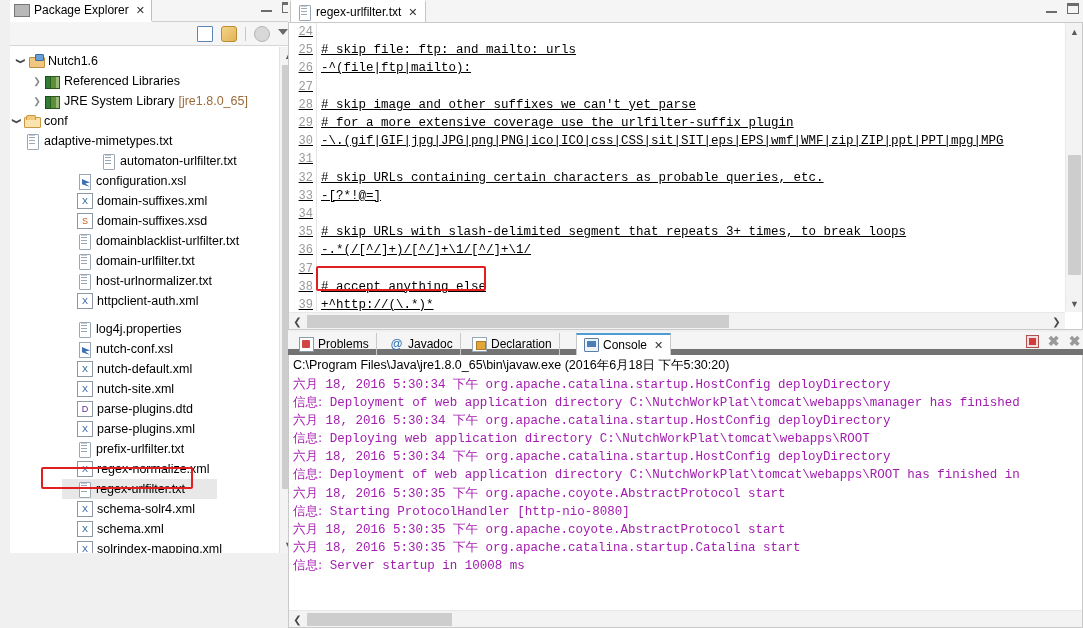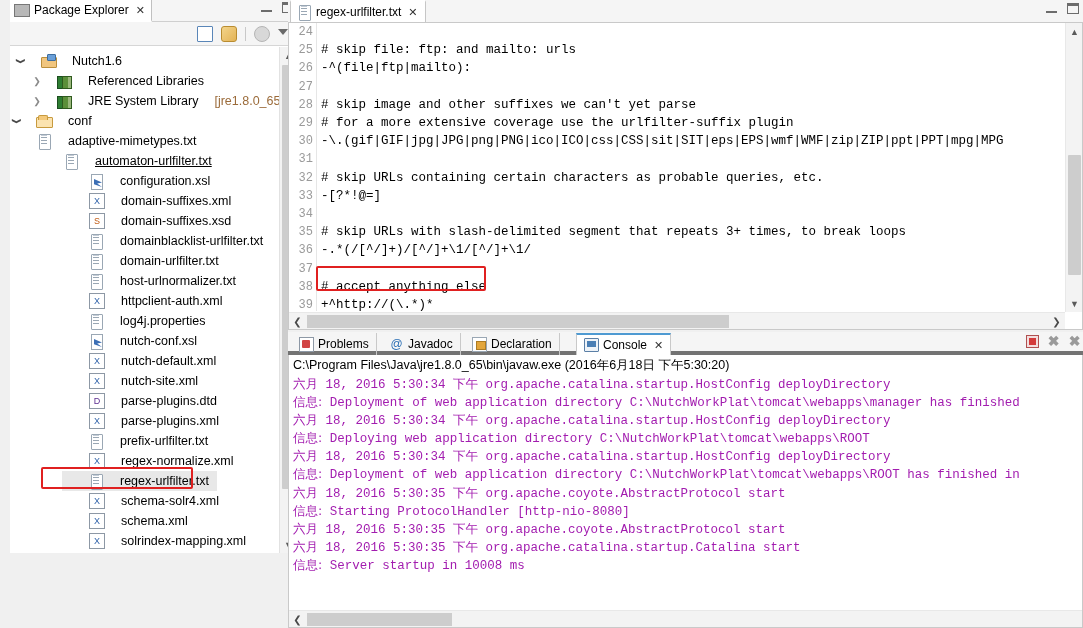--- a/index.html
+++ b/index.html
@@ -50,21 +50,21 @@
   .tree-wrap {
     position: absolute; left: 0; top: 47px; right: 0; bottom: 0;
     background: #ffffff; overflow: hidden;
   }
   .tree {
     position: absolute; left: 0; top: 0; right: 20px; bottom: 0;
     padding-top: 4px;
   }
   .trow {
     position: relative; height: 20px; display: flex; align-items: center;
-    white-space: nowrap; font-size: 12.5px; color: #000; gap: 12px;
+    white-space: nowrap; font-size: 12.5px; color: #000;
   }
   .trow .arrow {
     width: 14px; text-align: center; color: #8a8a8a; font-size: 9px; flex: 0 0 14px;
   }
   .trow .arrow.open { color: #4a4a4a; }
   .trow .tlabel { margin-left: 4px; }
   .trow .sublabel { color: #9b6b3a; margin-left: 4px; }
   .ico { width: 16px; height: 16px; position: relative; flex: 0 0 16px; }
 
   
@@ -173,21 +173,21 @@
   .code-area {
     position: absolute; left: 0; top: 0; right: 18px; bottom: 18px;
     overflow: hidden; background: #ffffff;
   }
   .gutter {
     position: absolute; left: 0; top: 0; width: 28px; bottom: 0;
     background: #ffffff; border-right: 1px solid #e6e6e6;
   }
   .code-lines {
     position: absolute; left: 0; top: 0; right: 0; bottom: 0;
-    font-family: "Liberation Mono", monospace; font-size: 12.5px;
+    font-family: "Liberation Mono", monospace; font-size: 12.5px; text-decoration: underline;
   }
   .cline { height: 18.2px; display: flex; align-items: center; white-space: nowrap; }
   .lnum {
     width: 28px; flex: 0 0 28px; text-align: right; padding-right: 4px;
     color: #9a9a9a; font-family: "Liberation Mono", monospace; font-size: 12px;
   }
   .ctext { padding-left: 4px; color: #000; }
 
   .v-scroll {
     position: absolute; right: 0; top: 0; width: 17px; bottom: 17px;
@@ -200,21 +200,21 @@
   .hsb-arrow {
     position: absolute; top: 0; width: 17px; height: 17px;
     display: flex; align-items: center; justify-content: center; font-size: 10px; color: #4a4a4a;
   }
   .hsb-thumb { position: absolute; top: 2px; height: 13px; background: #cdcdcd; }
 
   
   .console-part { position: absolute; left: 0; top: 332px; right: 0; bottom: 0; }
   .console-tabbar {
     position: relative; height: 23px; background: #f5f5f5;
-    border-bottom: 4px solid #737373;
+    border-bottom: 6px solid #737373;
   }
   .ctab {
     position: absolute; top: 1px; height: 22px;
     display: flex; align-items: center; gap: 4px; padding: 0 7px;
     border-right: 1px solid #c9c9c9; font-size: 12px; color: #000; white-space: nowrap;
   }
   .ctab.active {
     background: #ffffff; border: 1px solid #c9c9c9; border-bottom: none;
     border-top: 2px solid #4e9ad2;
   }
@@ -319,21 +319,21 @@
           <div class="trow" style="">
             <span class="arrow open" style="transform: rotate(90deg); display: inline-block;">❱</span>
             <span class="ico ico-folder-open"></span>
             <span class="tlabel">conf</span>
           </div>
           <div class="trow" style="">
             <span class="arrow"></span>
             <span class="ico ico-file"></span>
             <span class="tlabel">adaptive-mimetypes.txt</span>
           </div>
-          <div class="trow" style="padding-left: 27px; text-decoration: underline;">
+          <div class="trow" style="padding-left: 76px;">
             <span class="arrow"></span>
             <span class="ico ico-file"></span>
             <span class="tlabel">automaton-urlfilter.txt</span>
           </div>
           <div class="trow" style="padding-left: 52px;">
             <span class="arrow"></span>
             <span class="ico ico-xsl"></span>
             <span class="tlabel">configuration.xsl</span>
           </div>
           <div class="trow" style="padding-left: 52px;">
@@ -359,21 +359,21 @@
           <div class="trow" style="padding-left: 52px;">
             <span class="arrow"></span>
             <span class="ico ico-file"></span>
             <span class="tlabel">host-urlnormalizer.txt</span>
           </div>
           <div class="trow" style="padding-left: 52px;">
             <span class="arrow"></span>
             <span class="ico ico-x">X</span>
             <span class="tlabel">httpclient-auth.xml</span>
           </div>
-          <div class="trow" style="padding-left: 52px;">
+          <div class="trow" style="padding-left: 52px; margin-top: 8px;">
             <span class="arrow"></span>
             <span class="ico ico-file"></span>
             <span class="tlabel">log4j.properties</span>
           </div>
           <div class="trow" style="padding-left: 52px;">
             <span class="arrow"></span>
             <span class="ico ico-xsl"></span>
             <span class="tlabel">nutch-conf.xsl</span>
           </div>
           <div class="trow" style="padding-left: 52px;">

